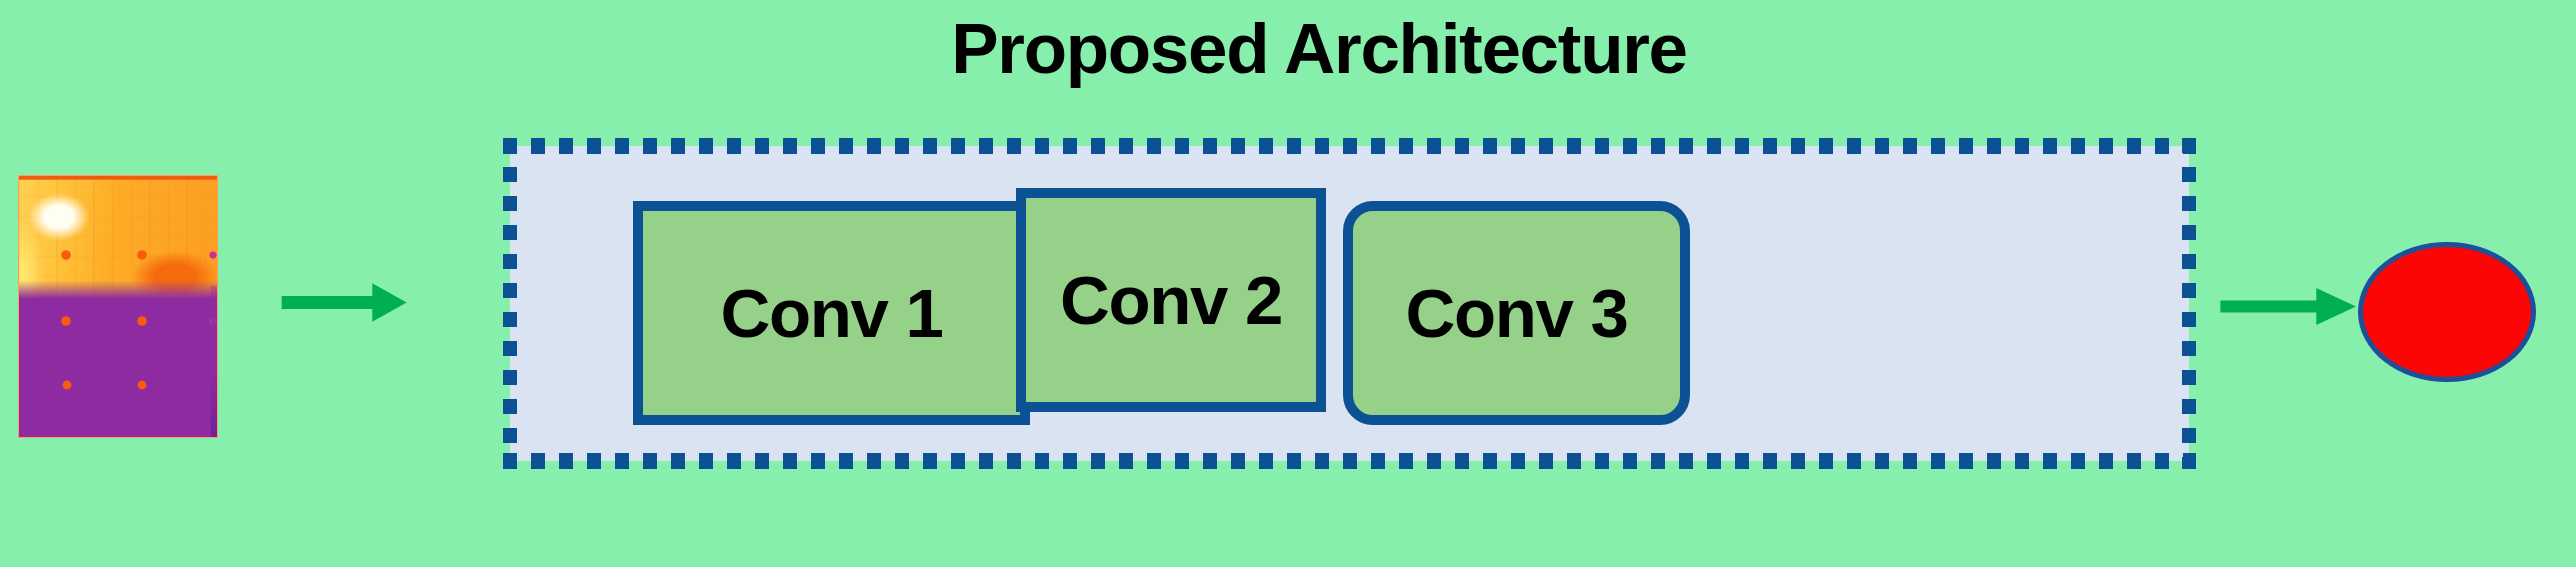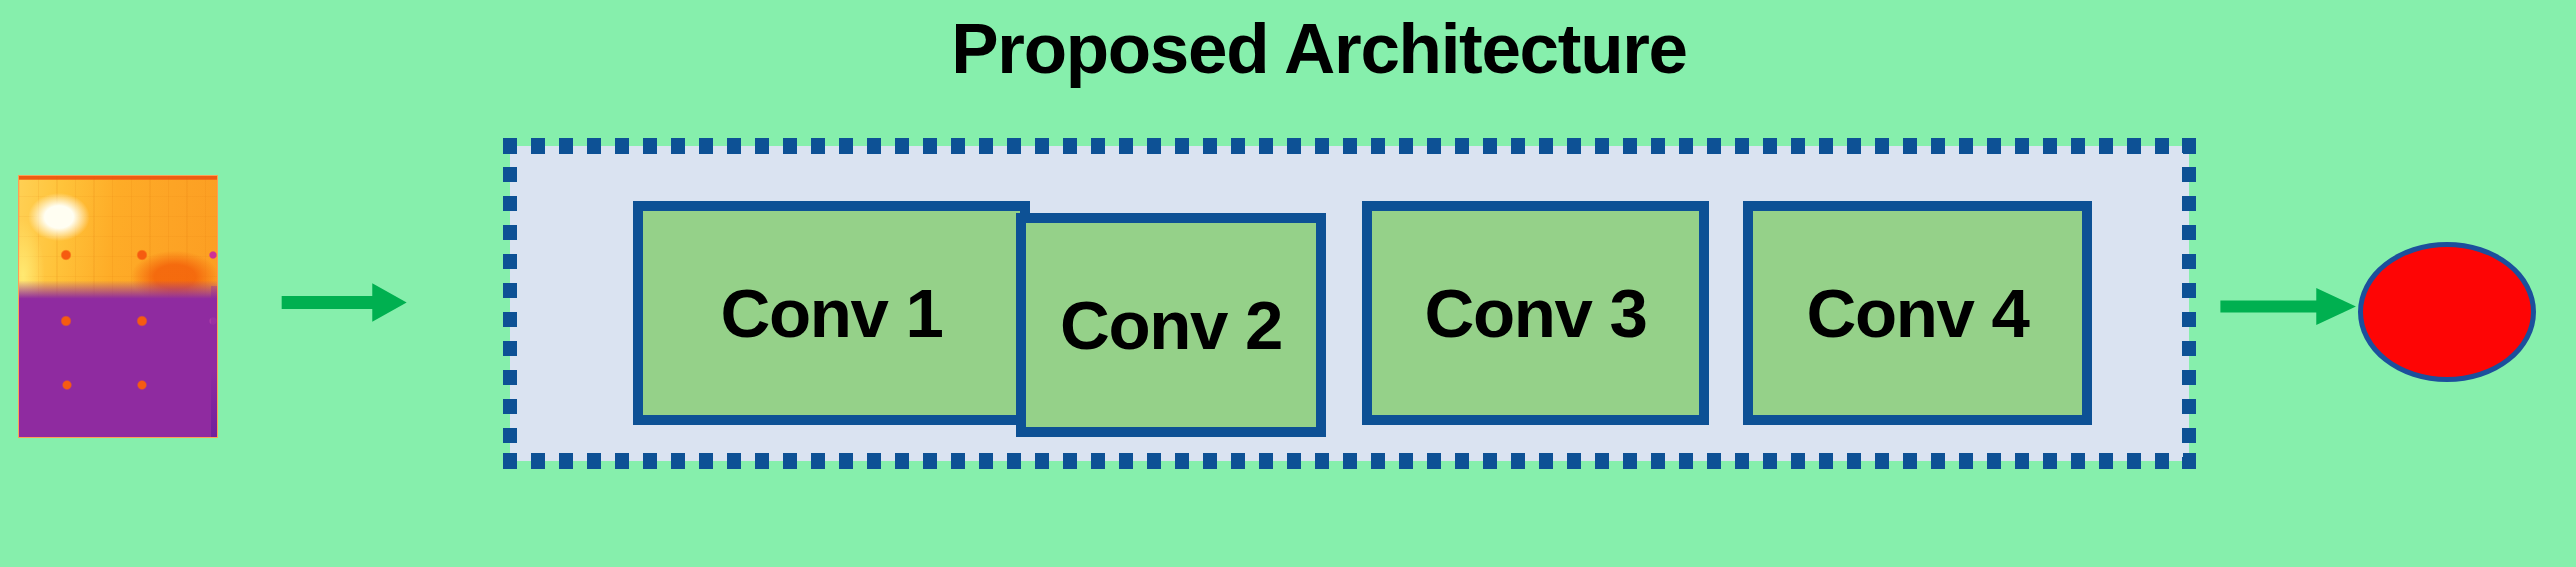--- a/index.html
+++ b/index.html
@@ -140,28 +140,25 @@
   <div class="arch">
     <div class="fill"></div>
     <div class="dash-edge dash-top"></div>
     <div class="dash-edge dash-bottom"></div>
     <div class="dash-edge dash-left"></div>
     <div class="dash-edge dash-right"></div>
 
     <div class="conv conv-1" style="left:110px;top:63px;position:absolute;">
       <span>Conv 1</span>
     </div>
-    <div class="conv conv-2" style="left:513px;top:75px;position:absolute;">
+    <div class="conv conv-2" style="left:513px;top:50px;position:absolute;">
       <span>Conv 2</span>
     </div>
-    <div class="conv conv-3" style="left:859px;top:63px;position:absolute;">
+    <div class="conv conv-3" style="left:840px;top:63px;position:absolute;border-radius:30px;">
       <span>Conv 3</span>
-    </div>
-    <div class="conv conv-4" style="left:1240px;top:63px;position:absolute;">
-      <span>Conv 4</span>
     </div>
   </div>
 
   <svg class="arrow arrow-2" width="137" height="41" viewBox="0 0 206 62">
     <polygon fill="currentColor" points="0,22 145,22 145,3 205,31 145,59 145,40 0,40"></polygon>
   </svg>
 
   <div class="output-ellipse"></div>
 
 </div>

